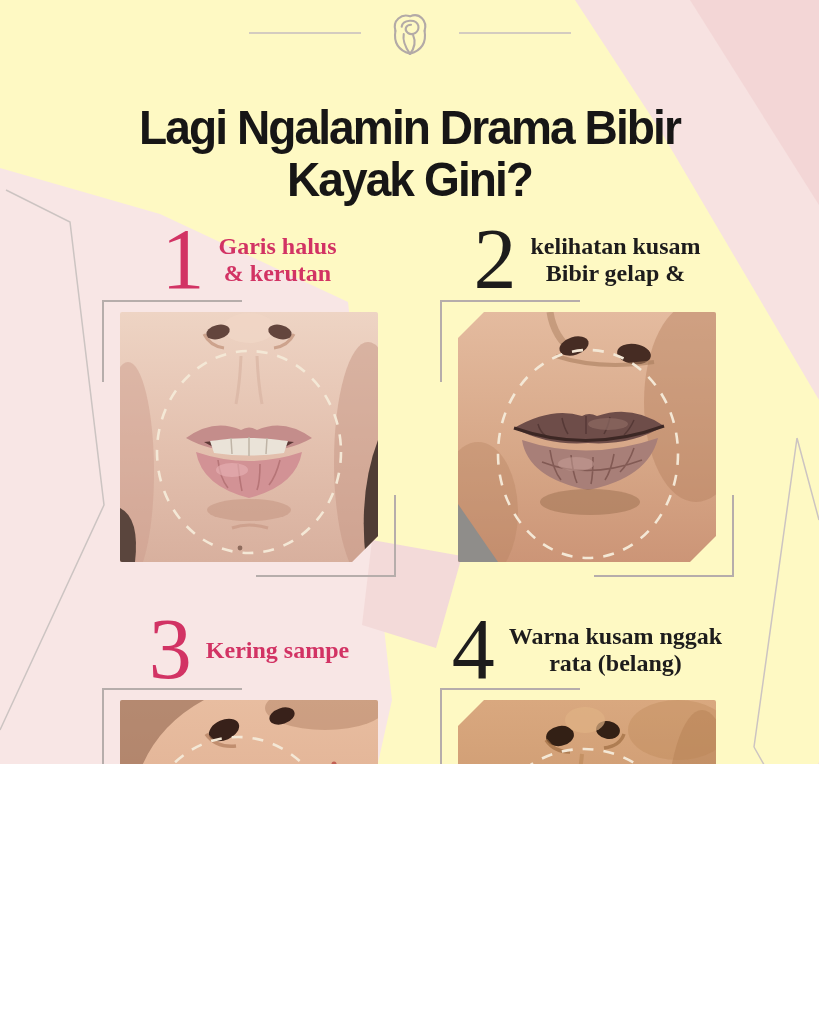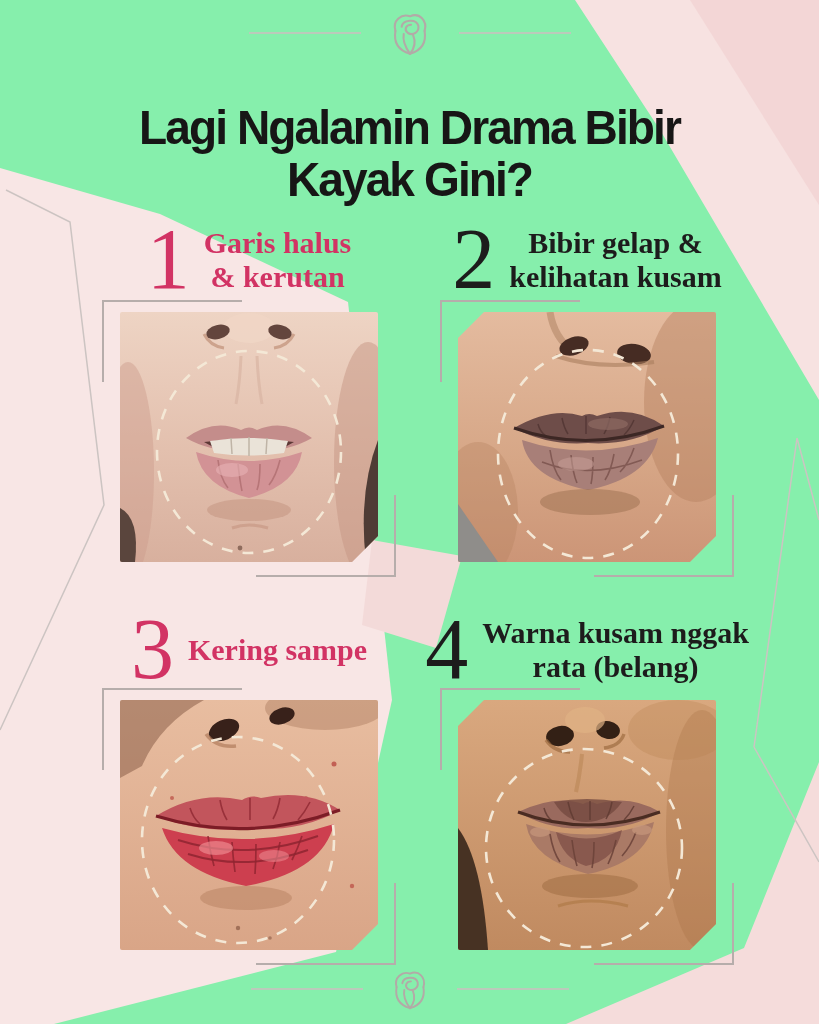--- a/index.html
+++ b/index.html
@@ -1,18 +1,18 @@
 <!DOCTYPE html>
 <html style="--accent-pink: #d23364; --title-black: #171616; --bg-pink: #f8e5e4; --bg-pink-deep: #f3d7d6; --line-gray: #c9c1bf; --bracket-gray: #b6adab; --dashed-ring: #f4e8d6;"><head>
 <meta charset="utf-8">
 <style>
   html,body{margin:0;padding:0;background:#ffffff;}
   #poster{
-    position:relative;width:819px;height:1024px;overflow:hidden;
-    background:#86efac;font-family:"Liberation Sans",sans-serif;
+    position:relative;width:819px;height:764px;overflow:hidden;
+    background:#fef9c3;font-family:"Liberation Sans",sans-serif;
   }
   #poster *{box-sizing:border-box;}
   #bg-shapes{position:absolute;inset:0;z-index:0;}
 
   
   .rose-divider{position:absolute;left:50%;transform:translateX(-50%);
     display:flex;align-items:center;gap:24px;z-index:3;}
   .rose-divider .line{width:112px;height:2px;background:var(--line-gray,#c9c1bf);opacity:.8;}
   .rose-divider svg{display:block;}
 
@@ -20,21 +20,21 @@
   #title{
     position:absolute;left:0;top:70px;width:100%;z-index:3;
     text-align:center;color:var(--title-black,#171616);
     font-weight:700;font-size:48px;line-height:1.07;letter-spacing:-2px;
     transform:scaleX(.96);
   }
 
   
   .heading{position:absolute;z-index:3;display:flex;align-items:center;justify-content:center;gap:14px;}
   .num{font-family:"Liberation Serif",serif;font-weight:400;font-size:86px;line-height:.85;}
-  .label{font-family:"Liberation Serif",serif;font-weight:700;font-size:30px;line-height:1.12;text-align:center;}
+  .label{font-family:"Liberation Serif",serif;font-weight:700;font-size:24px;line-height:1.12;text-align:center;}
   .label span{display:block;}
   .pink{color:var(--accent-pink,#d23364);}
   .dark{color:#1d1c1c;}
 
   
   .photo-wrap{position:absolute;width:258px;height:250px;z-index:2;}
   .photo{position:relative;width:100%;height:100%;overflow:hidden;border-radius:2px;
     clip-path:polygon(0 0,100% 0,100% calc(100% - 26px),calc(100% - 26px) 100%,0 100%);}
   .photo.cut-tl{clip-path:polygon(0 26px,26px 0,100% 0,100% calc(100% - 26px),calc(100% - 26px) 100%,0 100%);}
   .photo svg{display:block;width:100%;height:100%;}
@@ -81,22 +81,22 @@
     <span class="num pink">1</span>
     <div class="label pink">
       <span>Garis halus</span>
       <span>&amp; kerutan</span>
     </div>
   </div>
 
   <div class="heading" style="left:422px;top:214px;width:330px;height:92px;">
     <span class="num dark">2</span>
     <div class="label dark">
+      <span>kelihatan kusam</span>
       <span>Bibir gelap &amp;</span>
-      <span>kelihatan kusam</span>
     </div>
   </div>
 
   <div class="heading" style="left:99px;top:604px;width:300px;height:92px;">
     <span class="num pink">3</span>
     <div class="label pink">
       <span>Kering sampe</span>
     </div>
   </div>
 

